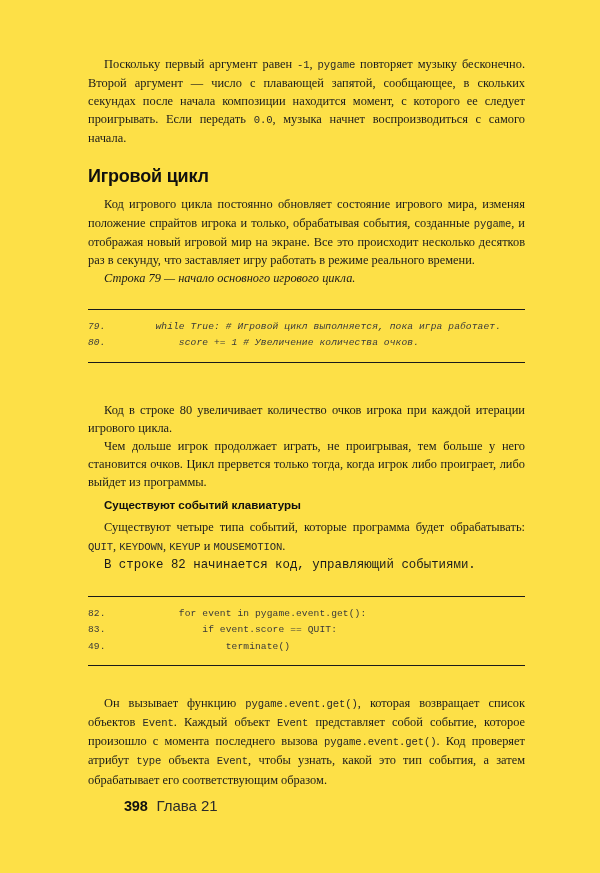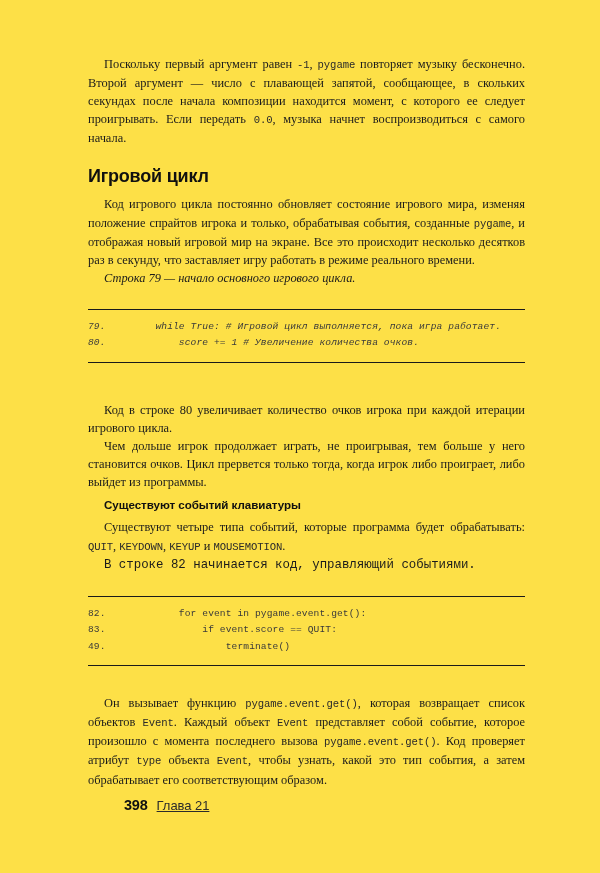--- a/index.html
+++ b/index.html
@@ -109,24 +109,23 @@
   }
   .folio {
     font-family: "Liberation Sans", "DejaVu Sans", sans-serif;
     font-weight: bold;
     font-size: 14.5px;
     color: #101010;
     letter-spacing: -0.2px;
   }
   .running-head {
     font-family: "Liberation Sans", "DejaVu Sans", sans-serif;
-    font-size: 13px;
+    font-size: 15px;
     color: #2b2b2b;
     letter-spacing: -0.05px;
-    text-decoration: underline;
   }
 </style>
 </head>
 <body>
 
 <div class="page">
   <div class="content">
 
     <p class="body" style="margin-bottom:18px;"><span>Поскольку первый аргумент равен </span><code class="mono">-1</code><span>, </span><code class="mono">pygame</code><span> повторяет музыку бесконечно. Второй аргумент — число с плавающей запятой, сообщающее, в скольких секундах после начала композиции находится момент, с которого ее следует проигрывать. Если передать </span><code class="mono">0.0</code><span>, музыка начнет воспроизводиться с самого начала.</span></p>
 

